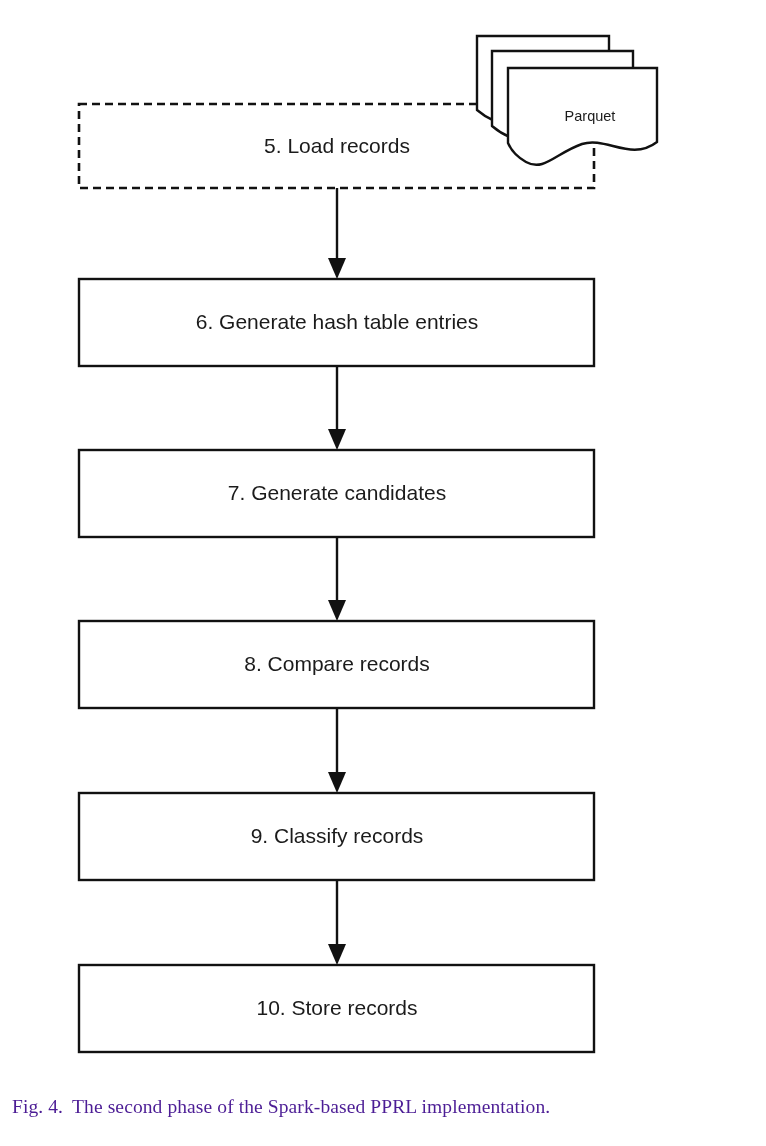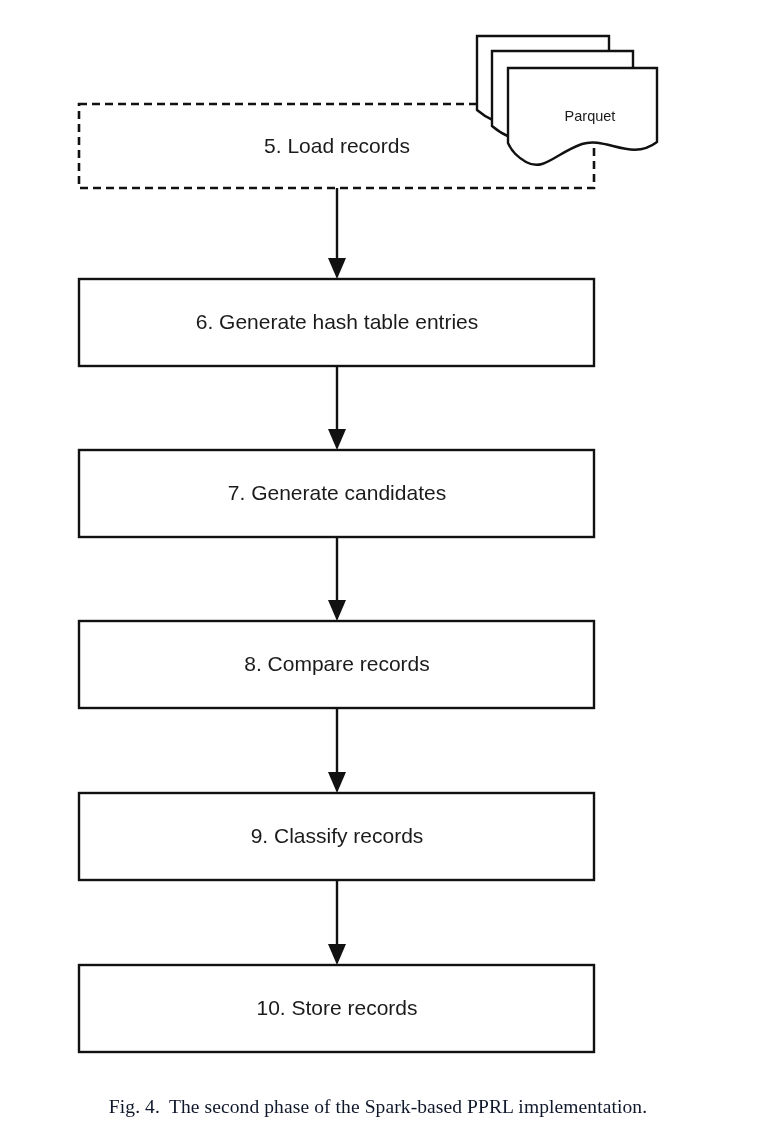--- a/index.html
+++ b/index.html
@@ -64,29 +64,28 @@
   }
   .doc-label {
     font-family: "Liberation Sans", sans-serif;
     font-size: 14.5px;
     fill: #1b1b1b;
     text-anchor: middle;
     dominant-baseline: middle;
   }
   .caption {
     position: absolute;
-    left: 1px;
+    left: 12px;
     top: 1096px;
     width: 754px;
     font-family: "Liberation Serif", serif;
     font-size: 19.5px;
-    color: #0f172a;
+    color: #4c1d95;
     white-space: nowrap;
     letter-spacing: 0.1px;
-    text-align: center;
   }
   .caption .cap-num {
     margin-right: 9px;
   }
 </style>
 </head>
 <body>
 
 <div id="figure-root">
 

